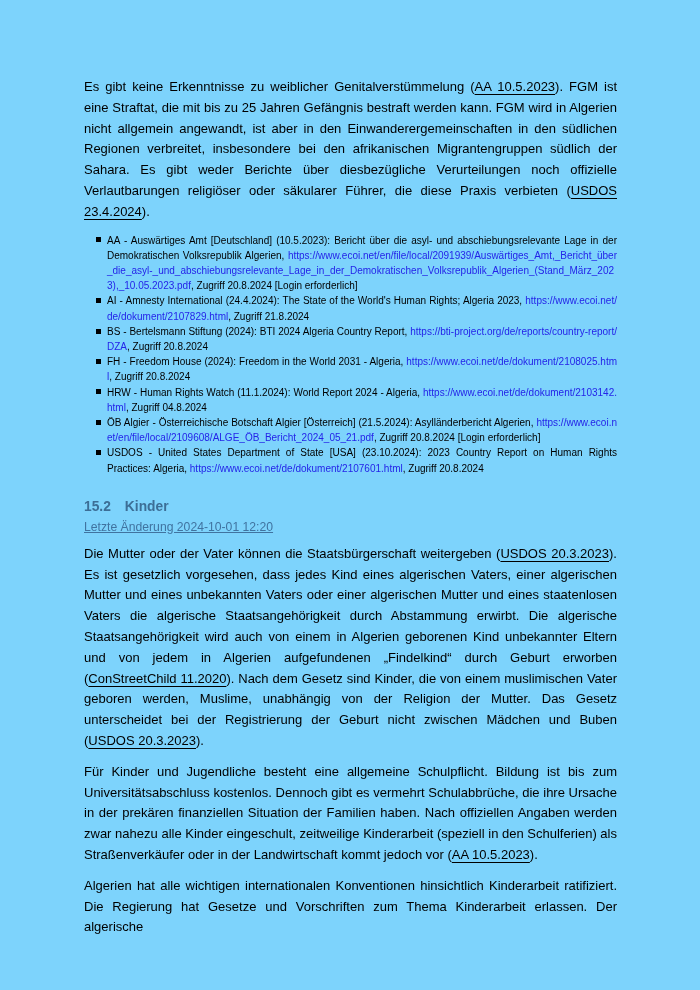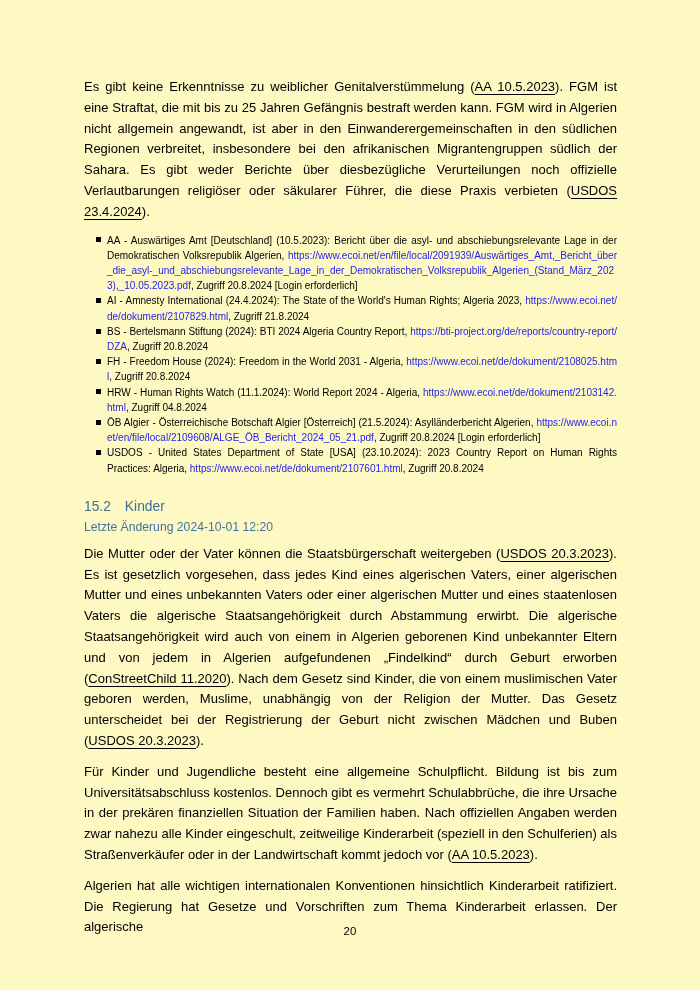--- a/index.html
+++ b/index.html
@@ -4,21 +4,21 @@
 <style>
   html, body {
     margin: 0;
     padding: 0;
     background: #ffffff;
   }
   .page {
     position: relative;
     width: 700px;
     height: 990px;
-    background: #fef9c3;
+    background: #7dd3fc;
     font-family: "Liberation Sans", sans-serif;
     color: #000000;
     overflow: hidden;
   }
   .content {
     position: absolute;
     left: 84px;
     top: 77px;
     width: 533px;
   }
@@ -52,34 +52,35 @@
     content: "";
     position: absolute;
     left: 0;
     top: 4.8px;
     width: 5px;
     height: 5px;
     background: #000000;
   }
   .section-heading {
     font-size: 13.8px;
-    font-weight: normal;
+    font-weight: bold;
     color: #3c6e96;
     margin: 22px 0 3px 0;
     line-height: 18px;
   }
   .section-number {
     display: inline-block;
     margin-right: 14px;
   }
   .last-change {
     font-size: 12.2px;
     line-height: 16px;
     color: #4073a0;
     margin: 0 0 9px 0;
+    text-decoration: underline;
   }
   .url-link {
     color: #2424e8;
     text-decoration: none;
     word-break: break-all;
     cursor: pointer;
   }
   .ref-link {
     color: #000000;
     text-decoration: underline;
@@ -123,14 +124,13 @@
     <div class="last-change">Letzte Änderung 2024-10-01 12:20</div>
 
     <p class="para"><span>Die Mutter oder der Vater können die Staatsbürgerschaft weitergeben (</span><a class="ref-link" href="#">USDOS 20.3.2023</a><span>). Es ist gesetzlich vorgesehen, dass jedes Kind eines algerischen Vaters, einer algerischen Mutter und eines unbekannten Vaters oder einer algerischen Mutter und eines staatenlosen Vaters die algerische Staatsangehörigkeit durch Abstammung erwirbt. Die algerische Staatsangehörigkeit wird auch von einem in Algerien geborenen Kind unbekannter Eltern und von jedem in Algerien aufgefundenen „Findelkind“ durch Geburt erworben (</span><a class="ref-link" href="#">ConStreetChild 11.2020</a><span>). Nach dem Gesetz sind Kinder, die von einem muslimischen Vater geboren werden, Muslime, unabhängig von der Religion der Mutter. Das Gesetz unterscheidet bei der Registrierung der Geburt nicht zwischen Mädchen und Buben (</span><a class="ref-link" href="#">USDOS 20.3.2023</a><span>).</span></p>
 
     <p class="para"><span>Für Kinder und Jugendliche besteht eine allgemeine Schulpflicht. Bildung ist bis zum Universitätsabschluss kostenlos. Dennoch gibt es vermehrt Schulabbrüche, die ihre Ursache in der prekären finanziellen Situation der Familien haben. Nach offiziellen Angaben werden zwar nahezu alle Kinder eingeschult, zeitweilige Kinderarbeit (speziell in den Schulferien) als Straßenverkäufer oder in der Landwirtschaft kommt jedoch vor (</span><a class="ref-link" href="#">AA 10.5.2023</a><span>).</span></p>
 
     <p class="para"><span>Algerien hat alle wichtigen internationalen Konventionen hinsichtlich Kinderarbeit ratifiziert. Die Regierung hat Gesetze und Vorschriften zum Thema Kinderarbeit erlassen. Der algerische</span></p>
 
   </div>
 
-  <div class="page-number">20</div>
 </div>
 
 </body></html>

